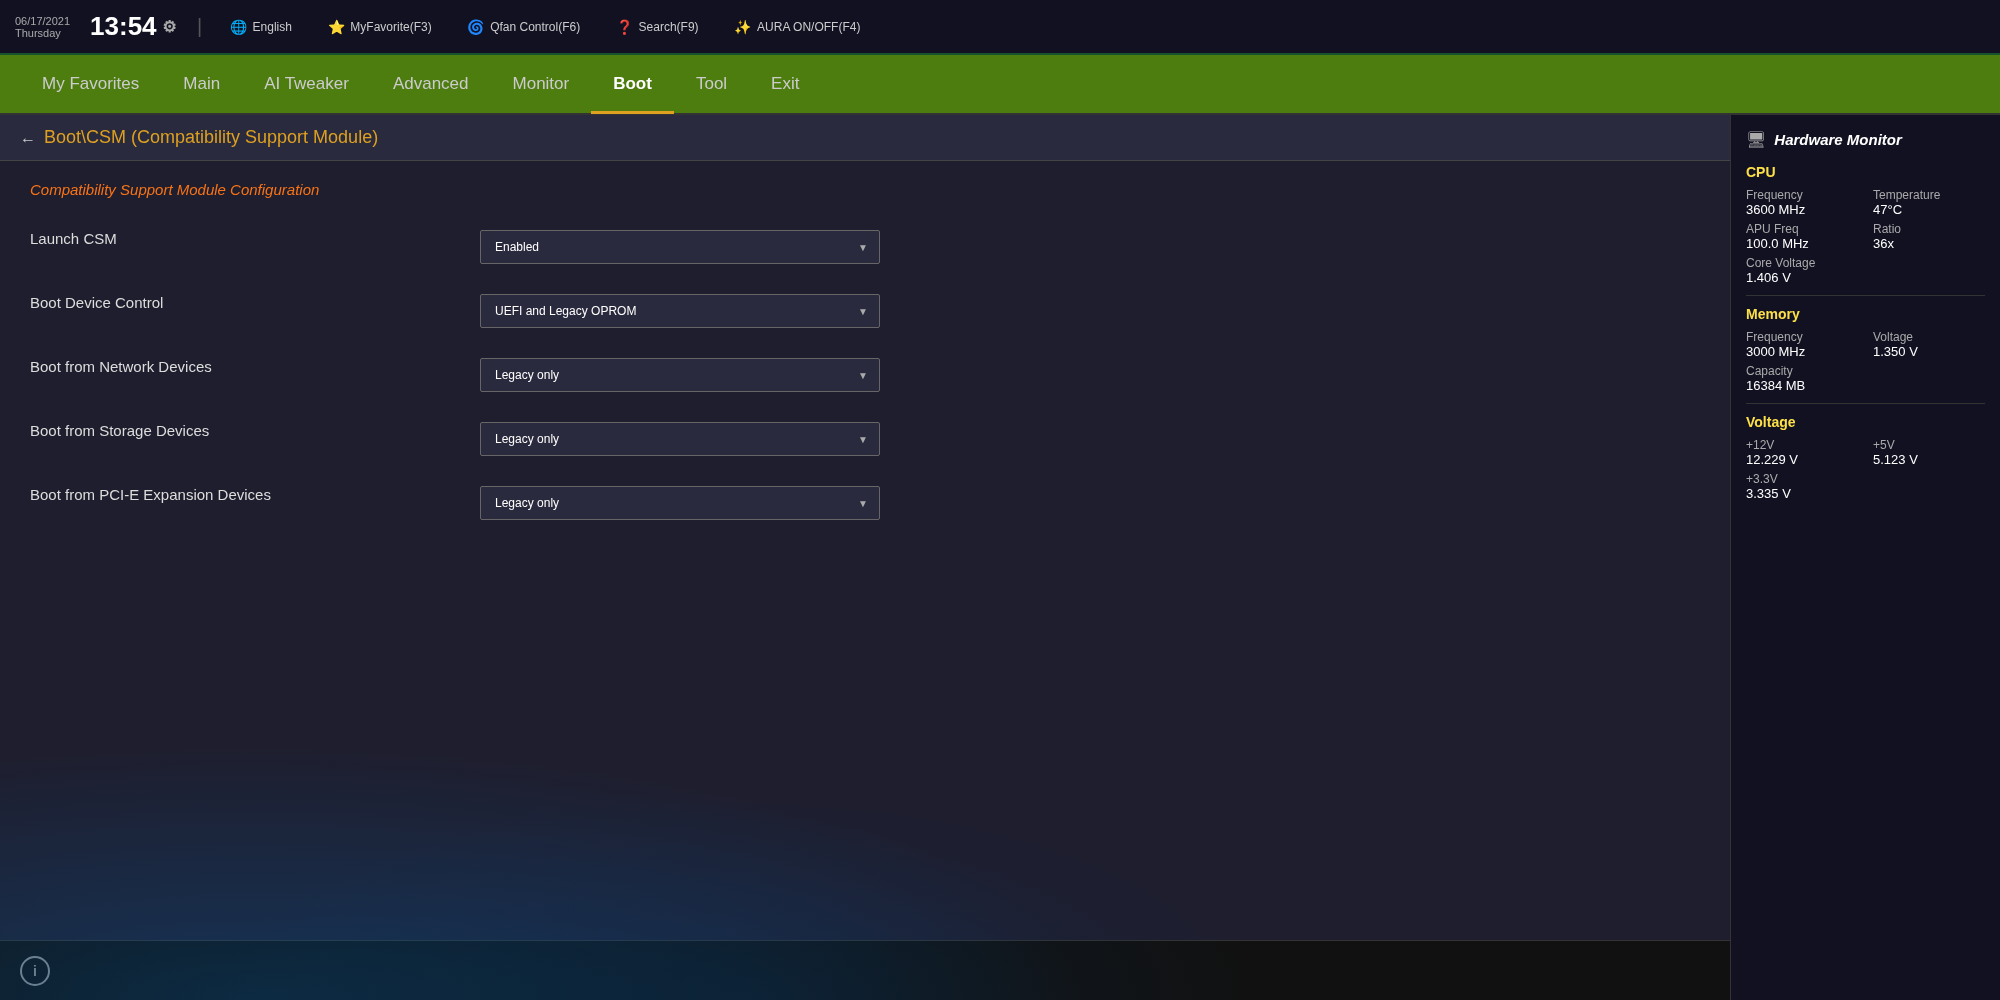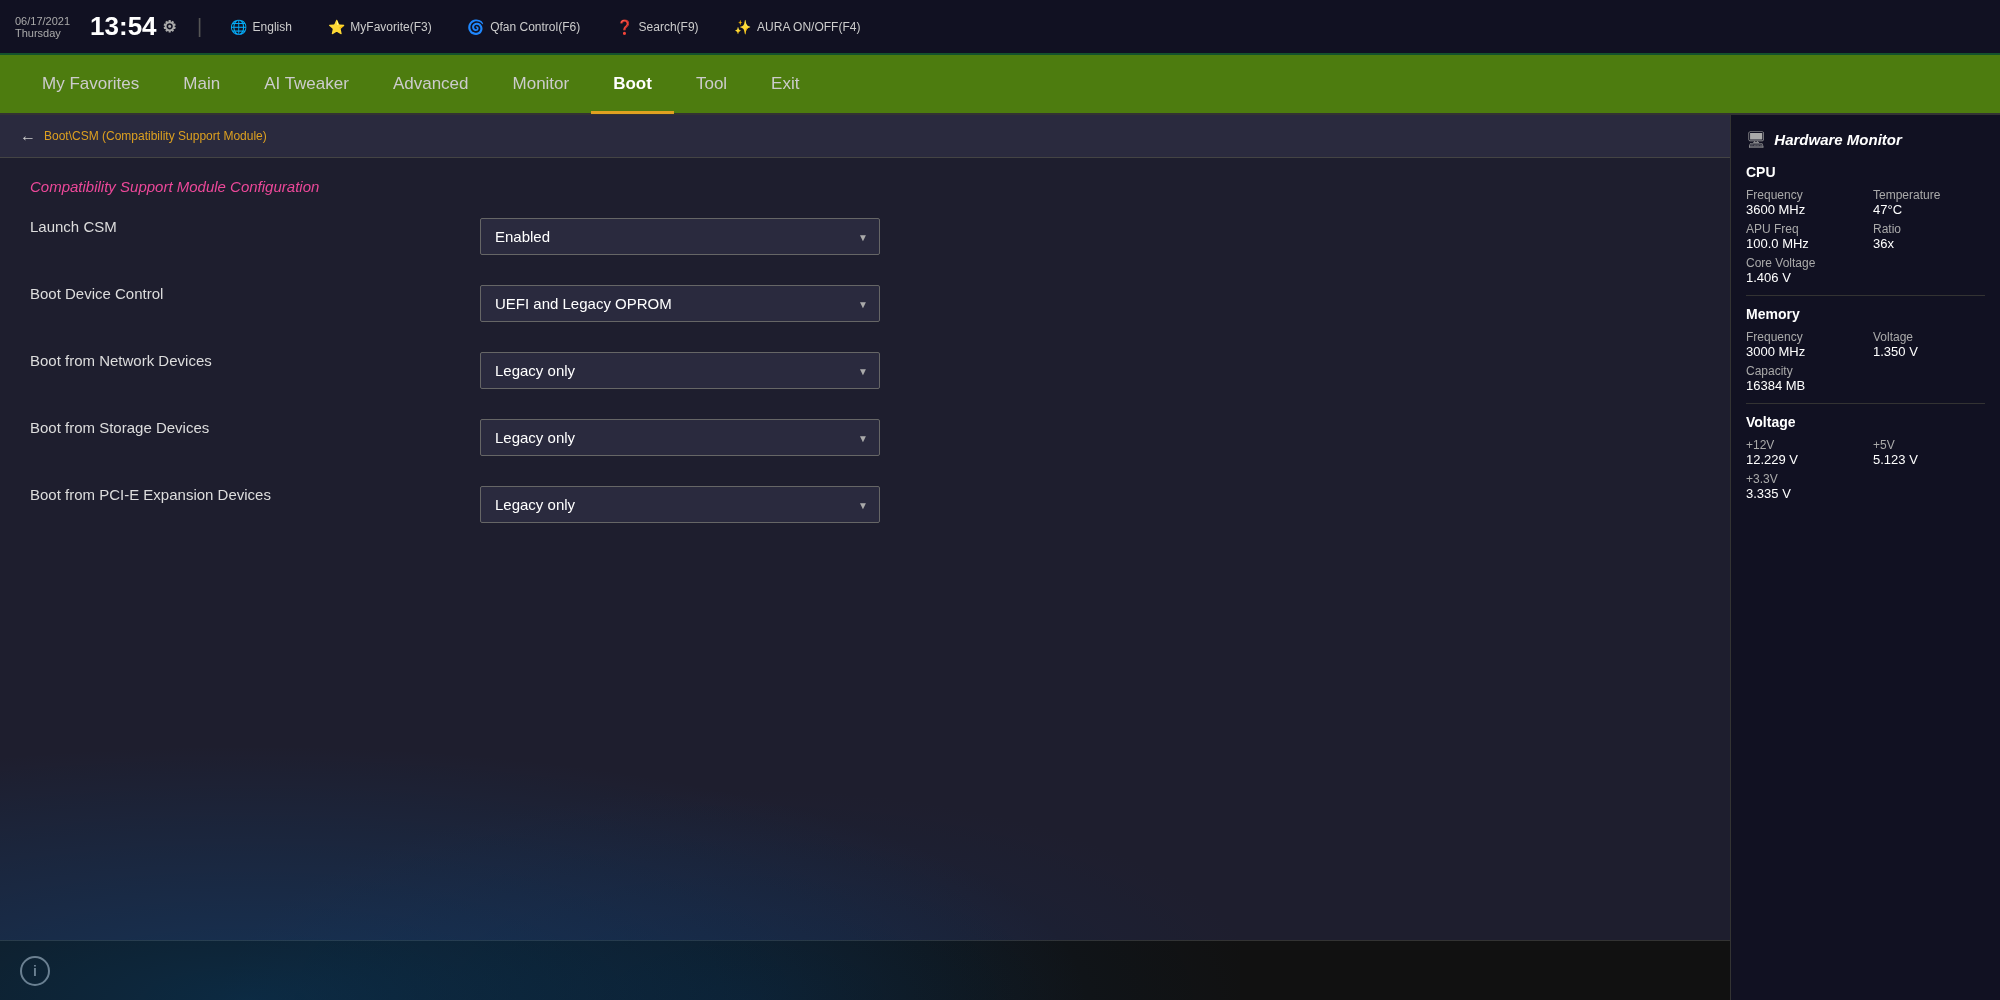--- a/index.html
+++ b/index.html
@@ -124,32 +124,32 @@
       color: #aaa;
       font-size: 14px;
       border-bottom: 1px solid #444;
     }
     .breadcrumb-bar .back-arrow {
       color: #ccc;
       font-size: 16px;
     }
     .breadcrumb-text {
       color: #dda020;
-      font-size: 12px;
+      font-size: 18px;
     }
 
     
     .settings-area {
       padding: 20px 30px;
     }
 
     .section-title {
-      color: #ec4899;
+      color: #f97316;
       font-size: 15px;
-      margin-bottom: 18px;
+      margin-bottom: 27px;
       font-style: italic;
     }
 
     .setting-row {
       display: flex;
       align-items: flex-start;
       margin-bottom: 20px;
       padding: 5px 0;
     }
 
@@ -163,21 +163,21 @@
     .dropdown-wrapper {
       position: relative;
       max-width: 400px;
       flex: 1;
     }
     .dropdown-wrapper select {
       width: 100%;
       background: #2a2a3e;
       border: 1px solid #666;
       color: white;
-      font-size: 15px;
+      font-size: 12px;
       padding: 9px 40px 9px 14px;
       appearance: none;
       -webkit-appearance: none;
       cursor: pointer;
       border-radius: 2px;
       outline: none;
     }
     .dropdown-wrapper::after {
       content: '▼';
       position: absolute;
@@ -237,21 +237,21 @@
       font-size: 15px;
       font-weight: bold;
       font-style: italic;
     }
     .monitor-icon {
       color: #aaa;
       font-size: 16px;
     }
 
     .hw-section-title {
-      color: #ffffff;
+      color: #fde047;
       font-size: 14px;
       font-weight: bold;
       margin: 10px 0 8px 0;
     }
 
     .hw-grid {
       display: grid;
       grid-template-columns: 1fr 1fr;
       gap: 5px 15px;
       margin-bottom: 8px;

